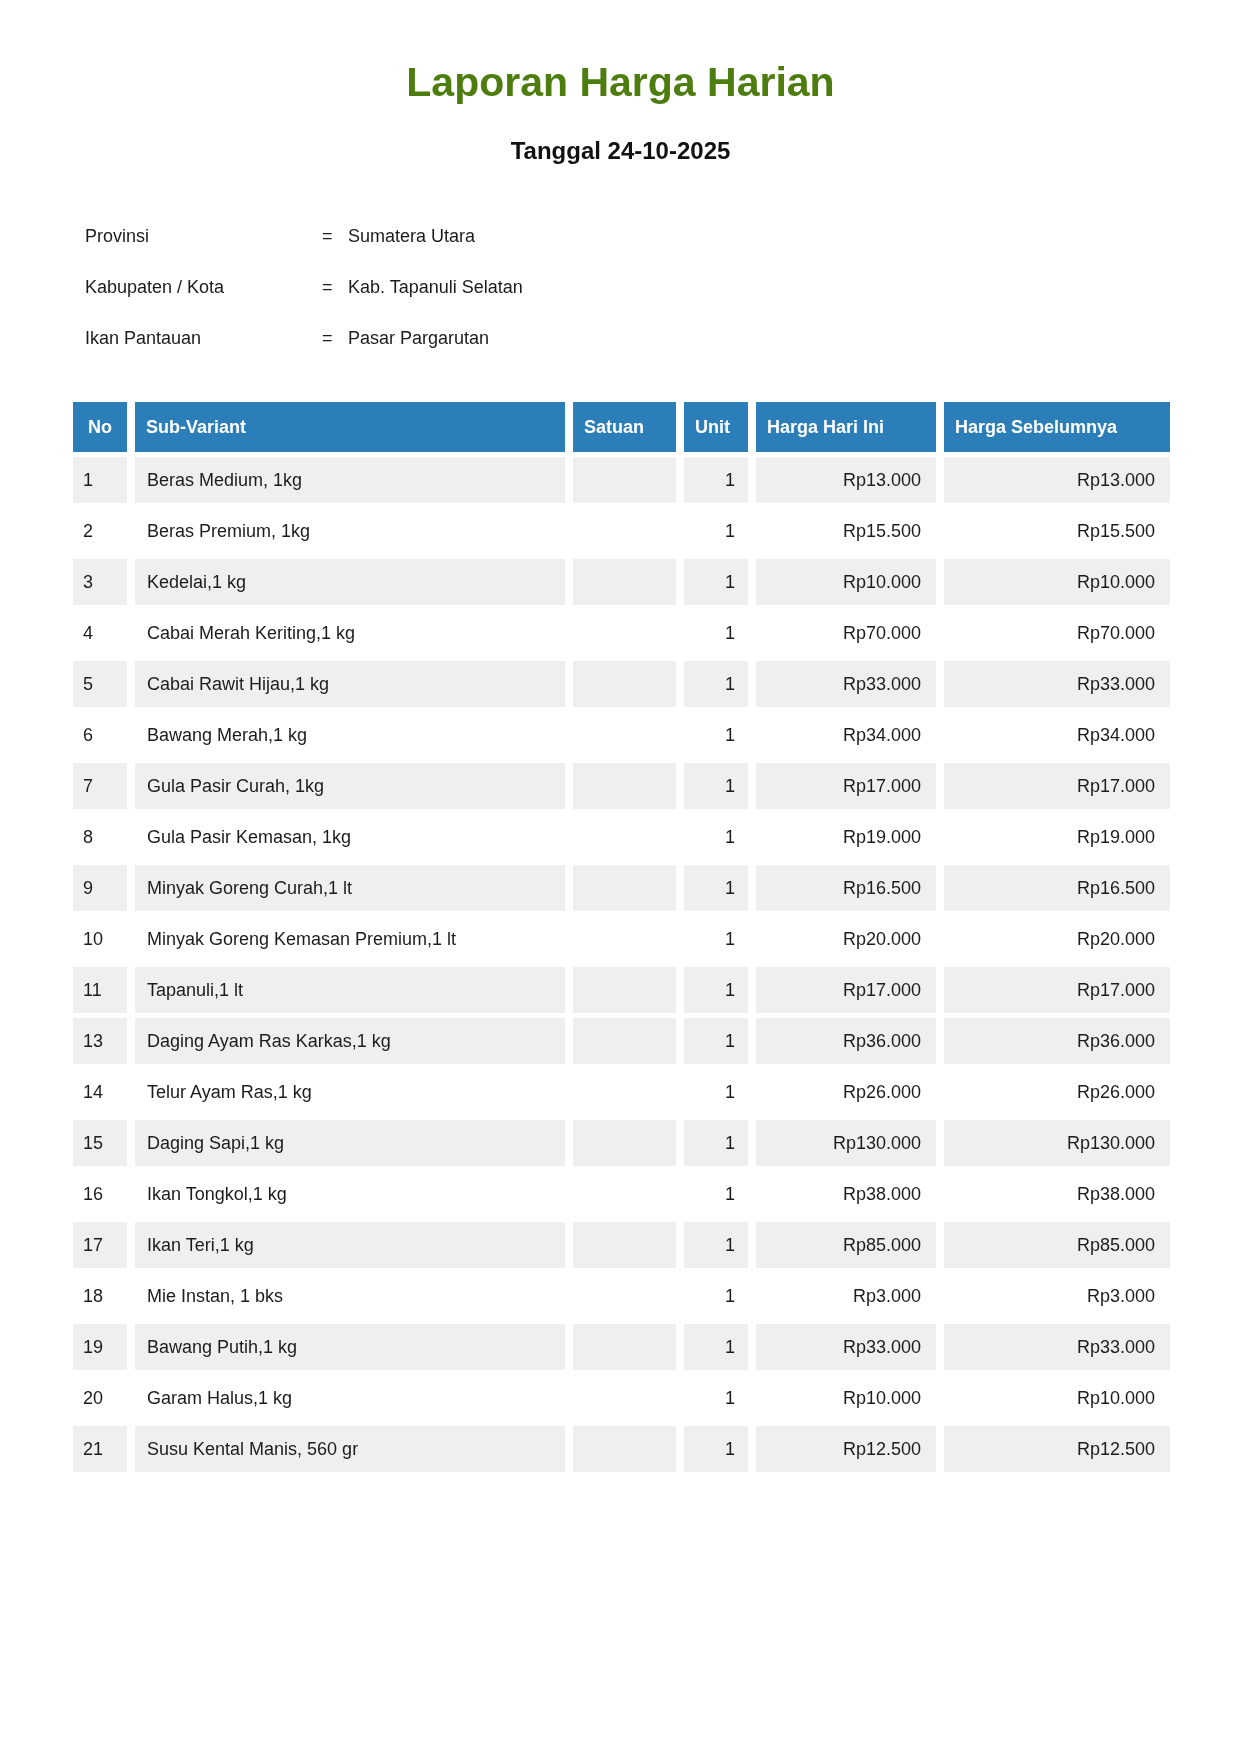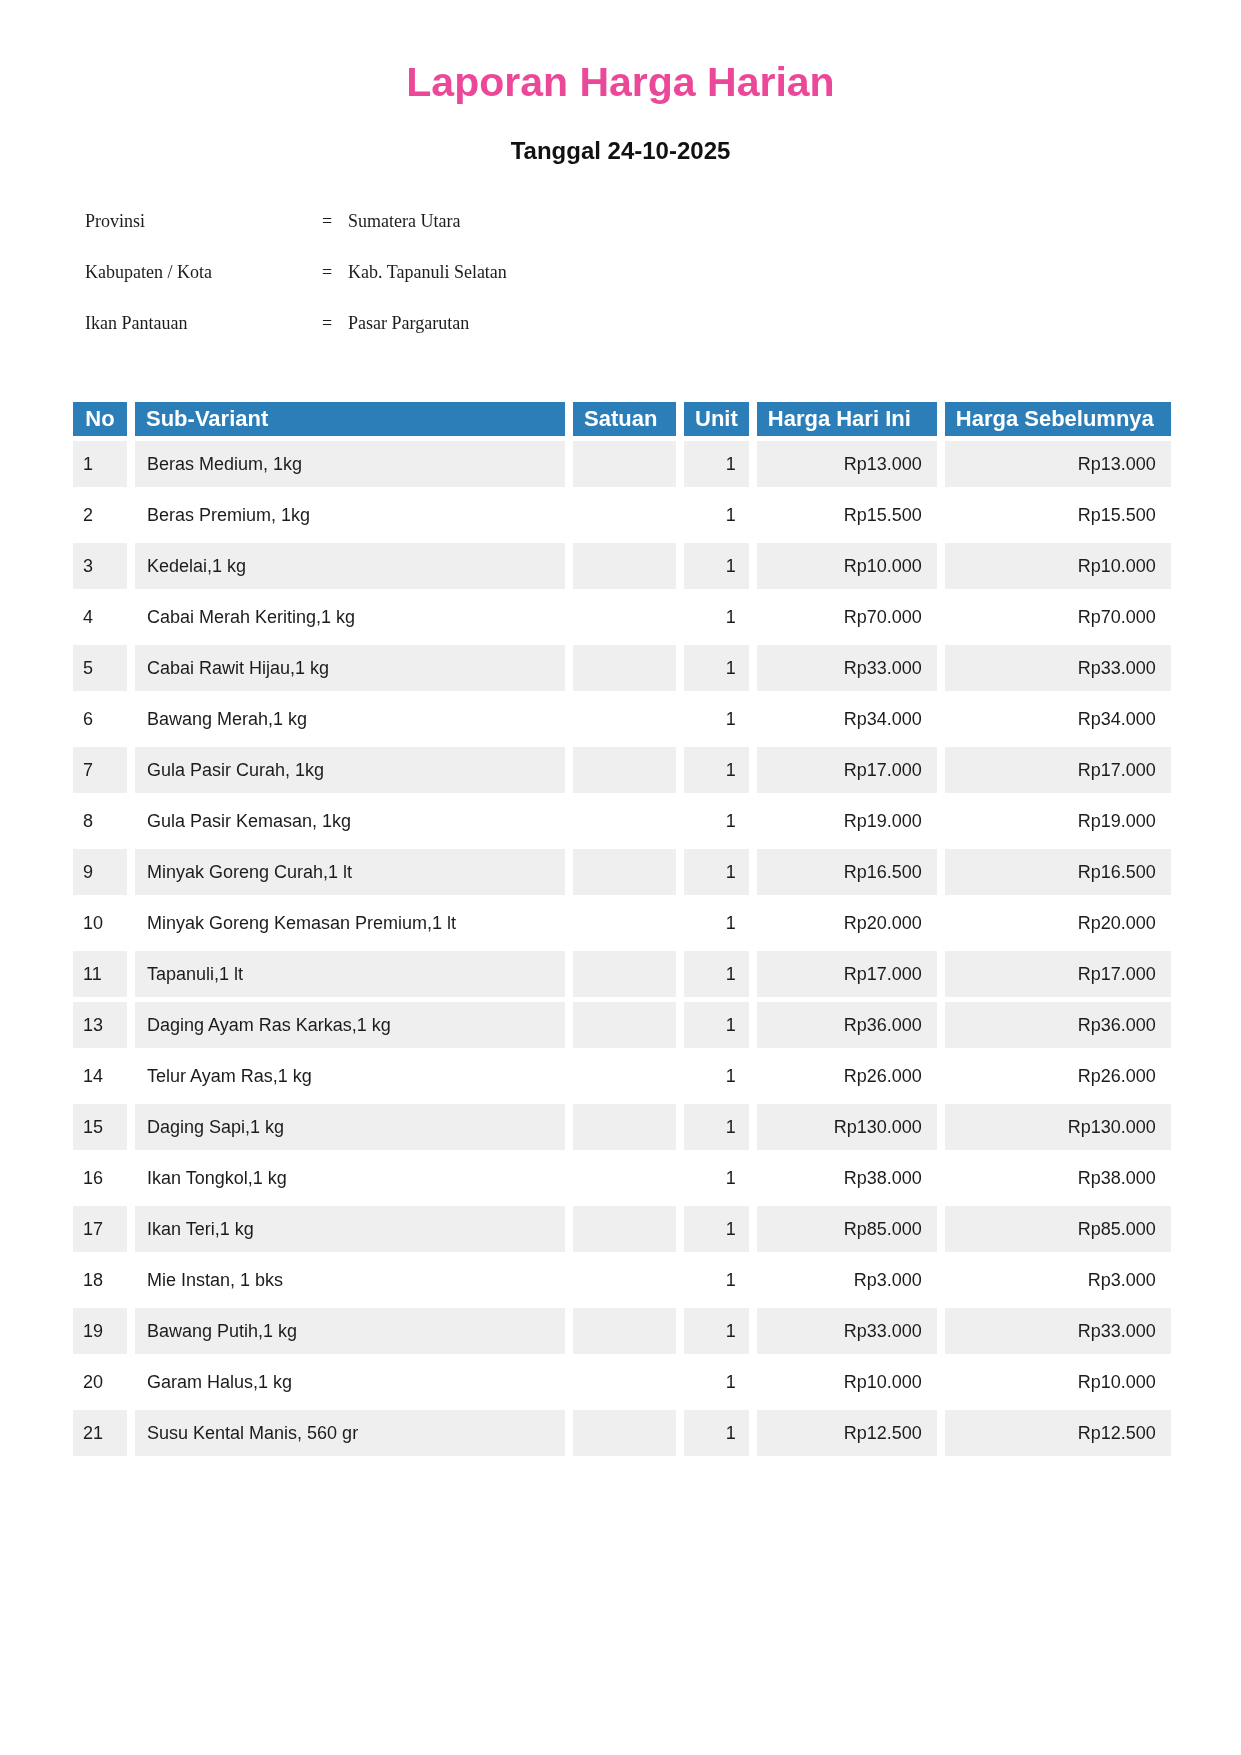--- a/index.html
+++ b/index.html
@@ -14,44 +14,43 @@
   }
   .title {
     position: absolute;
     top: 58px; left: 0;
     width: 1241px;
     margin: 0;
     text-align: center;
     font-size: 41px;
     line-height: 48px;
     font-weight: bold;
-    color: #ec4899;
+    color: #4d7c0f;
   }
   .subtitle {
     position: absolute;
     top: 136px; left: 0;
     width: 1241px;
     margin: 0;
     text-align: center;
     font-size: 24px;
     line-height: 30px;
     font-weight: bold;
     color: #111111;
   }
   .meta {
     position: absolute;
     top: 211px;
     left: 85px;
   }
   .meta-row {
     display: flex;
-    align-items: flex-start;
+    align-items: center;
     height: 51px;
     font-size: 18px;
-    font-family: Liberation Serif, serif;
   }
   .meta-label { width: 237px; }
   .meta-eq    { width: 26px; }
   .meta-value { white-space: nowrap; }
 
   table.price-table {
     position: absolute;
     top: 397px;
     left: 65px;
     border-collapse: separate;
@@ -61,23 +60,23 @@
   col.w-no   { width: 54px; }
   col.w-sub  { width: 430px; }
   col.w-sat  { width: 103px; }
   col.w-unit { width: 64px; }
   col.w-hhi  { width: 180px; }
   col.w-hs   { width: 226px; }
 
   th {
     background: var(--header-bg, #2c7eb8);
     color: var(--header-text, #ffffff);
-    font-size: 22px;
+    font-size: 18px;
     font-weight: bold;
-    height: 34px;
+    height: 50px;
     vertical-align: middle;
     text-align: left;
     padding: 0 11px;
     overflow: hidden;
     white-space: nowrap;
   }
   th.c-no { text-align: center; padding: 0; }
 
   td {
     font-size: 18px;

